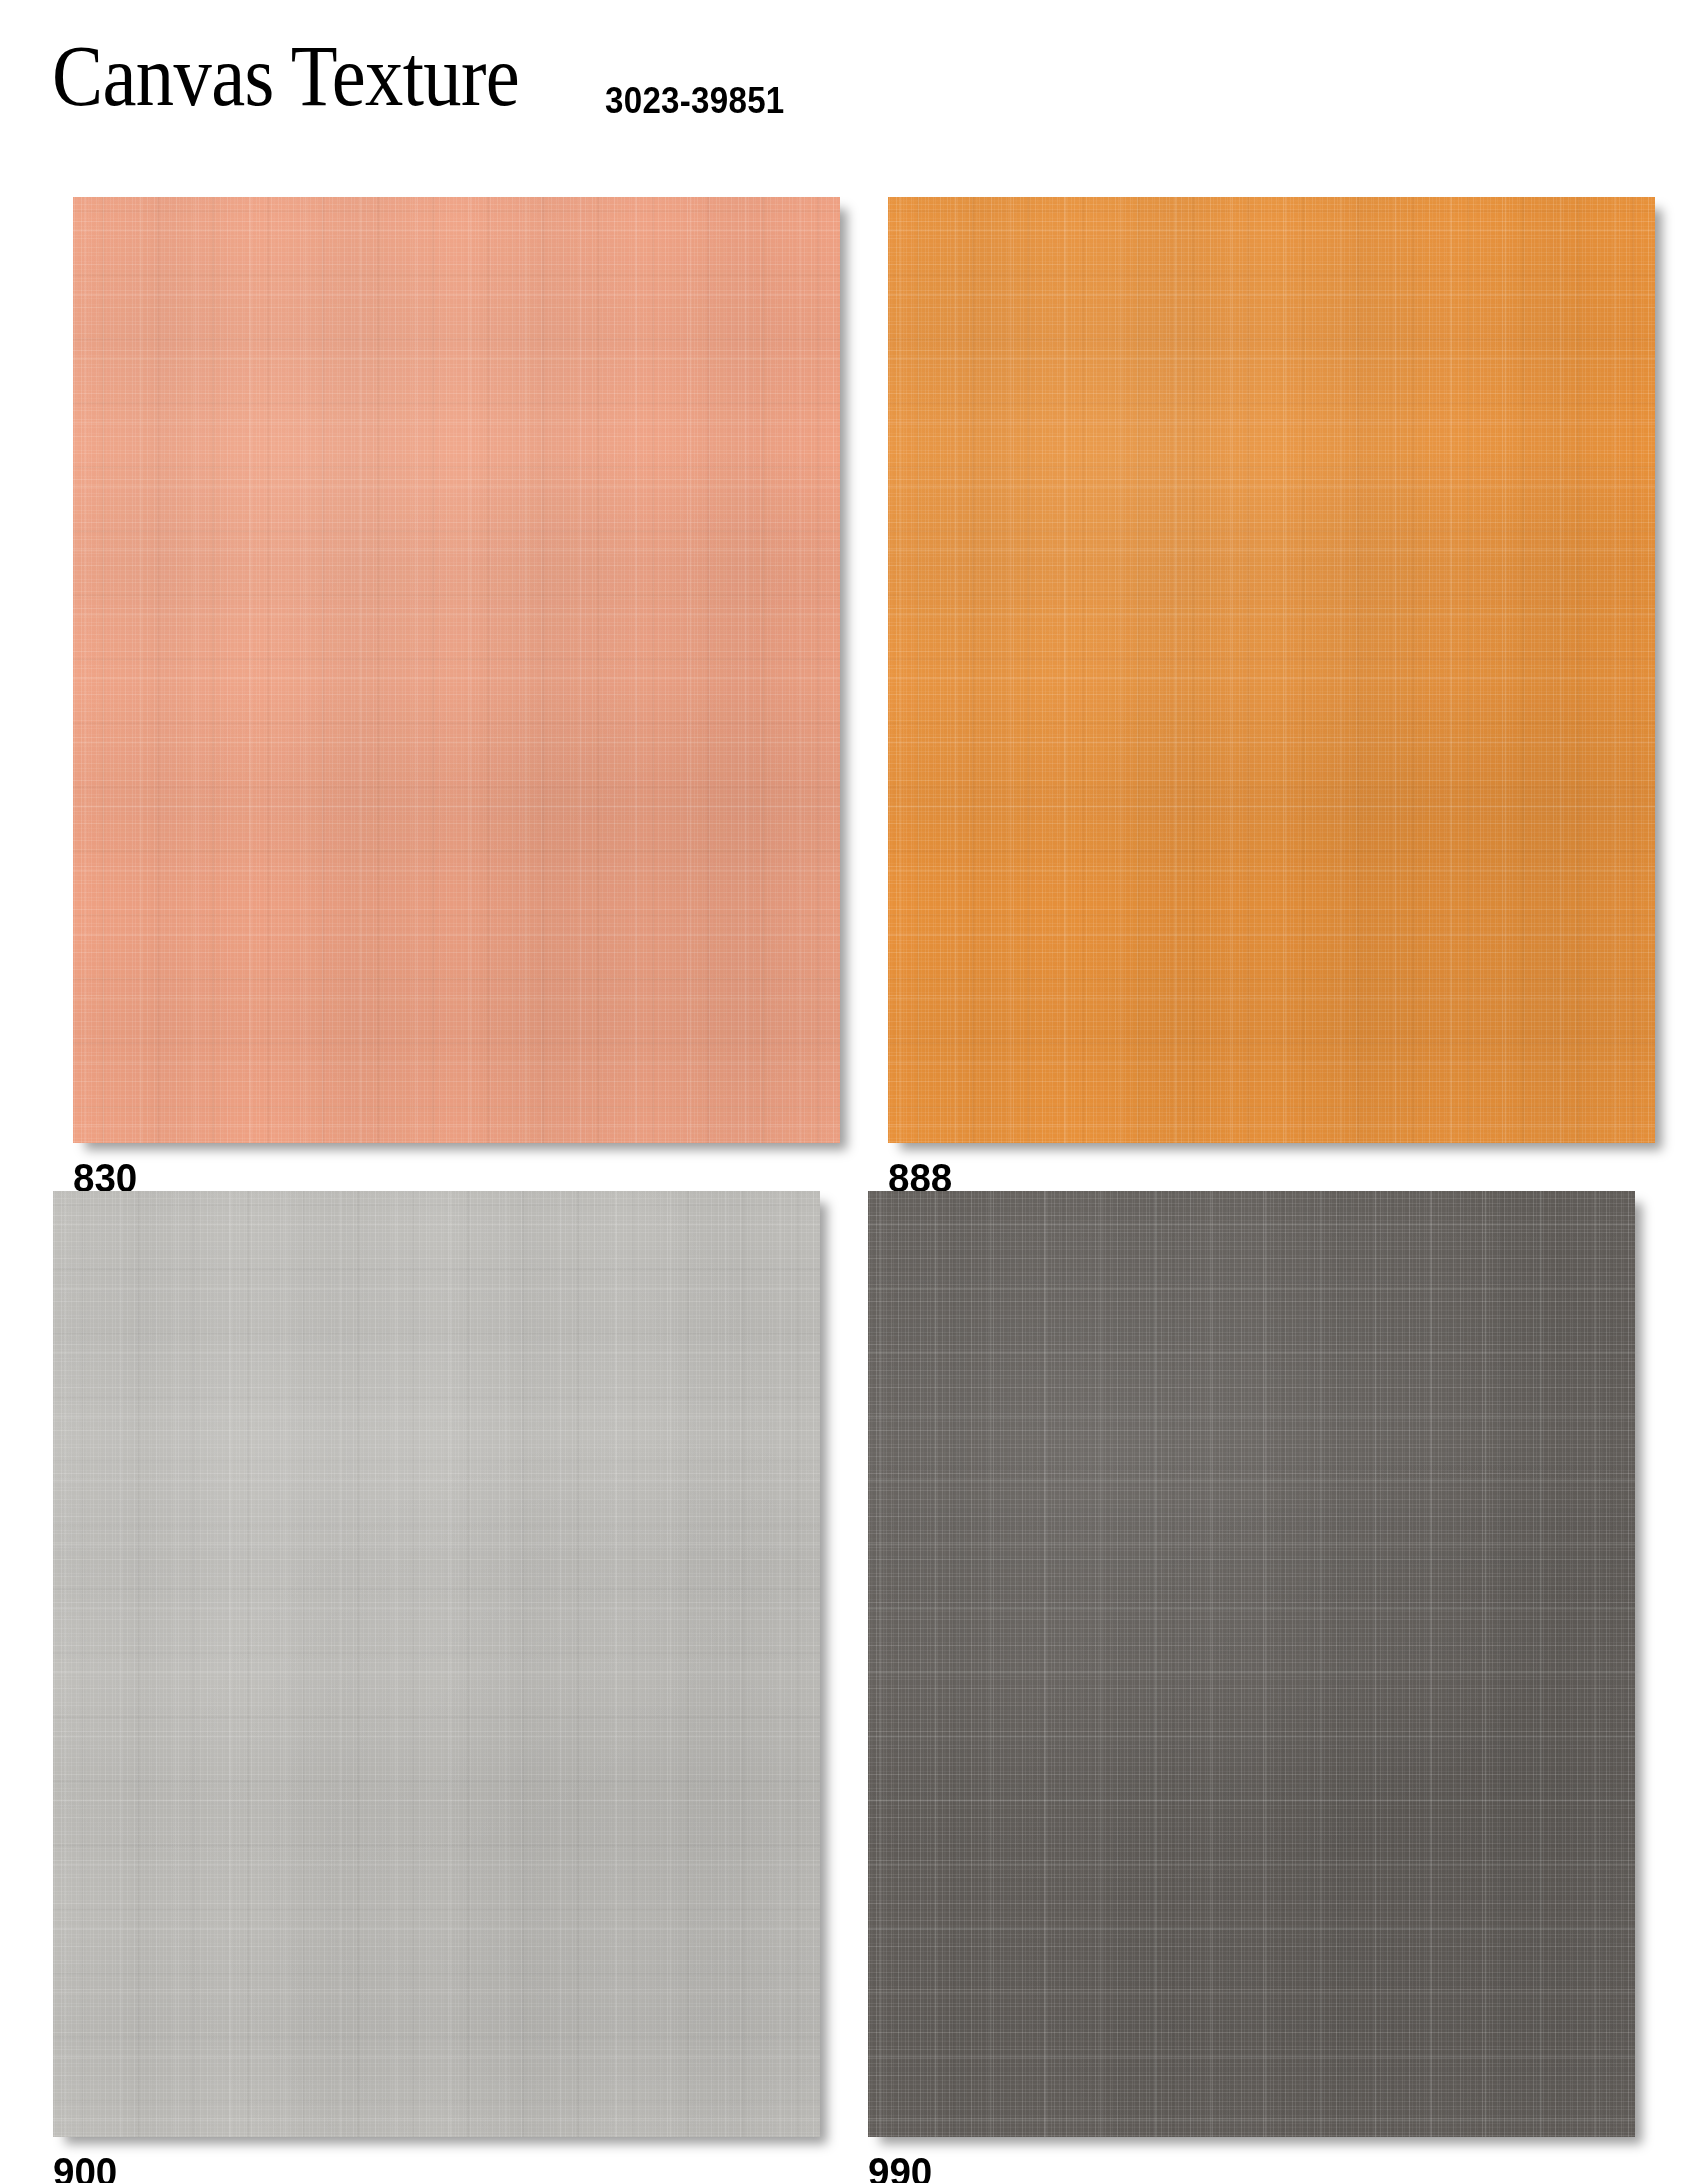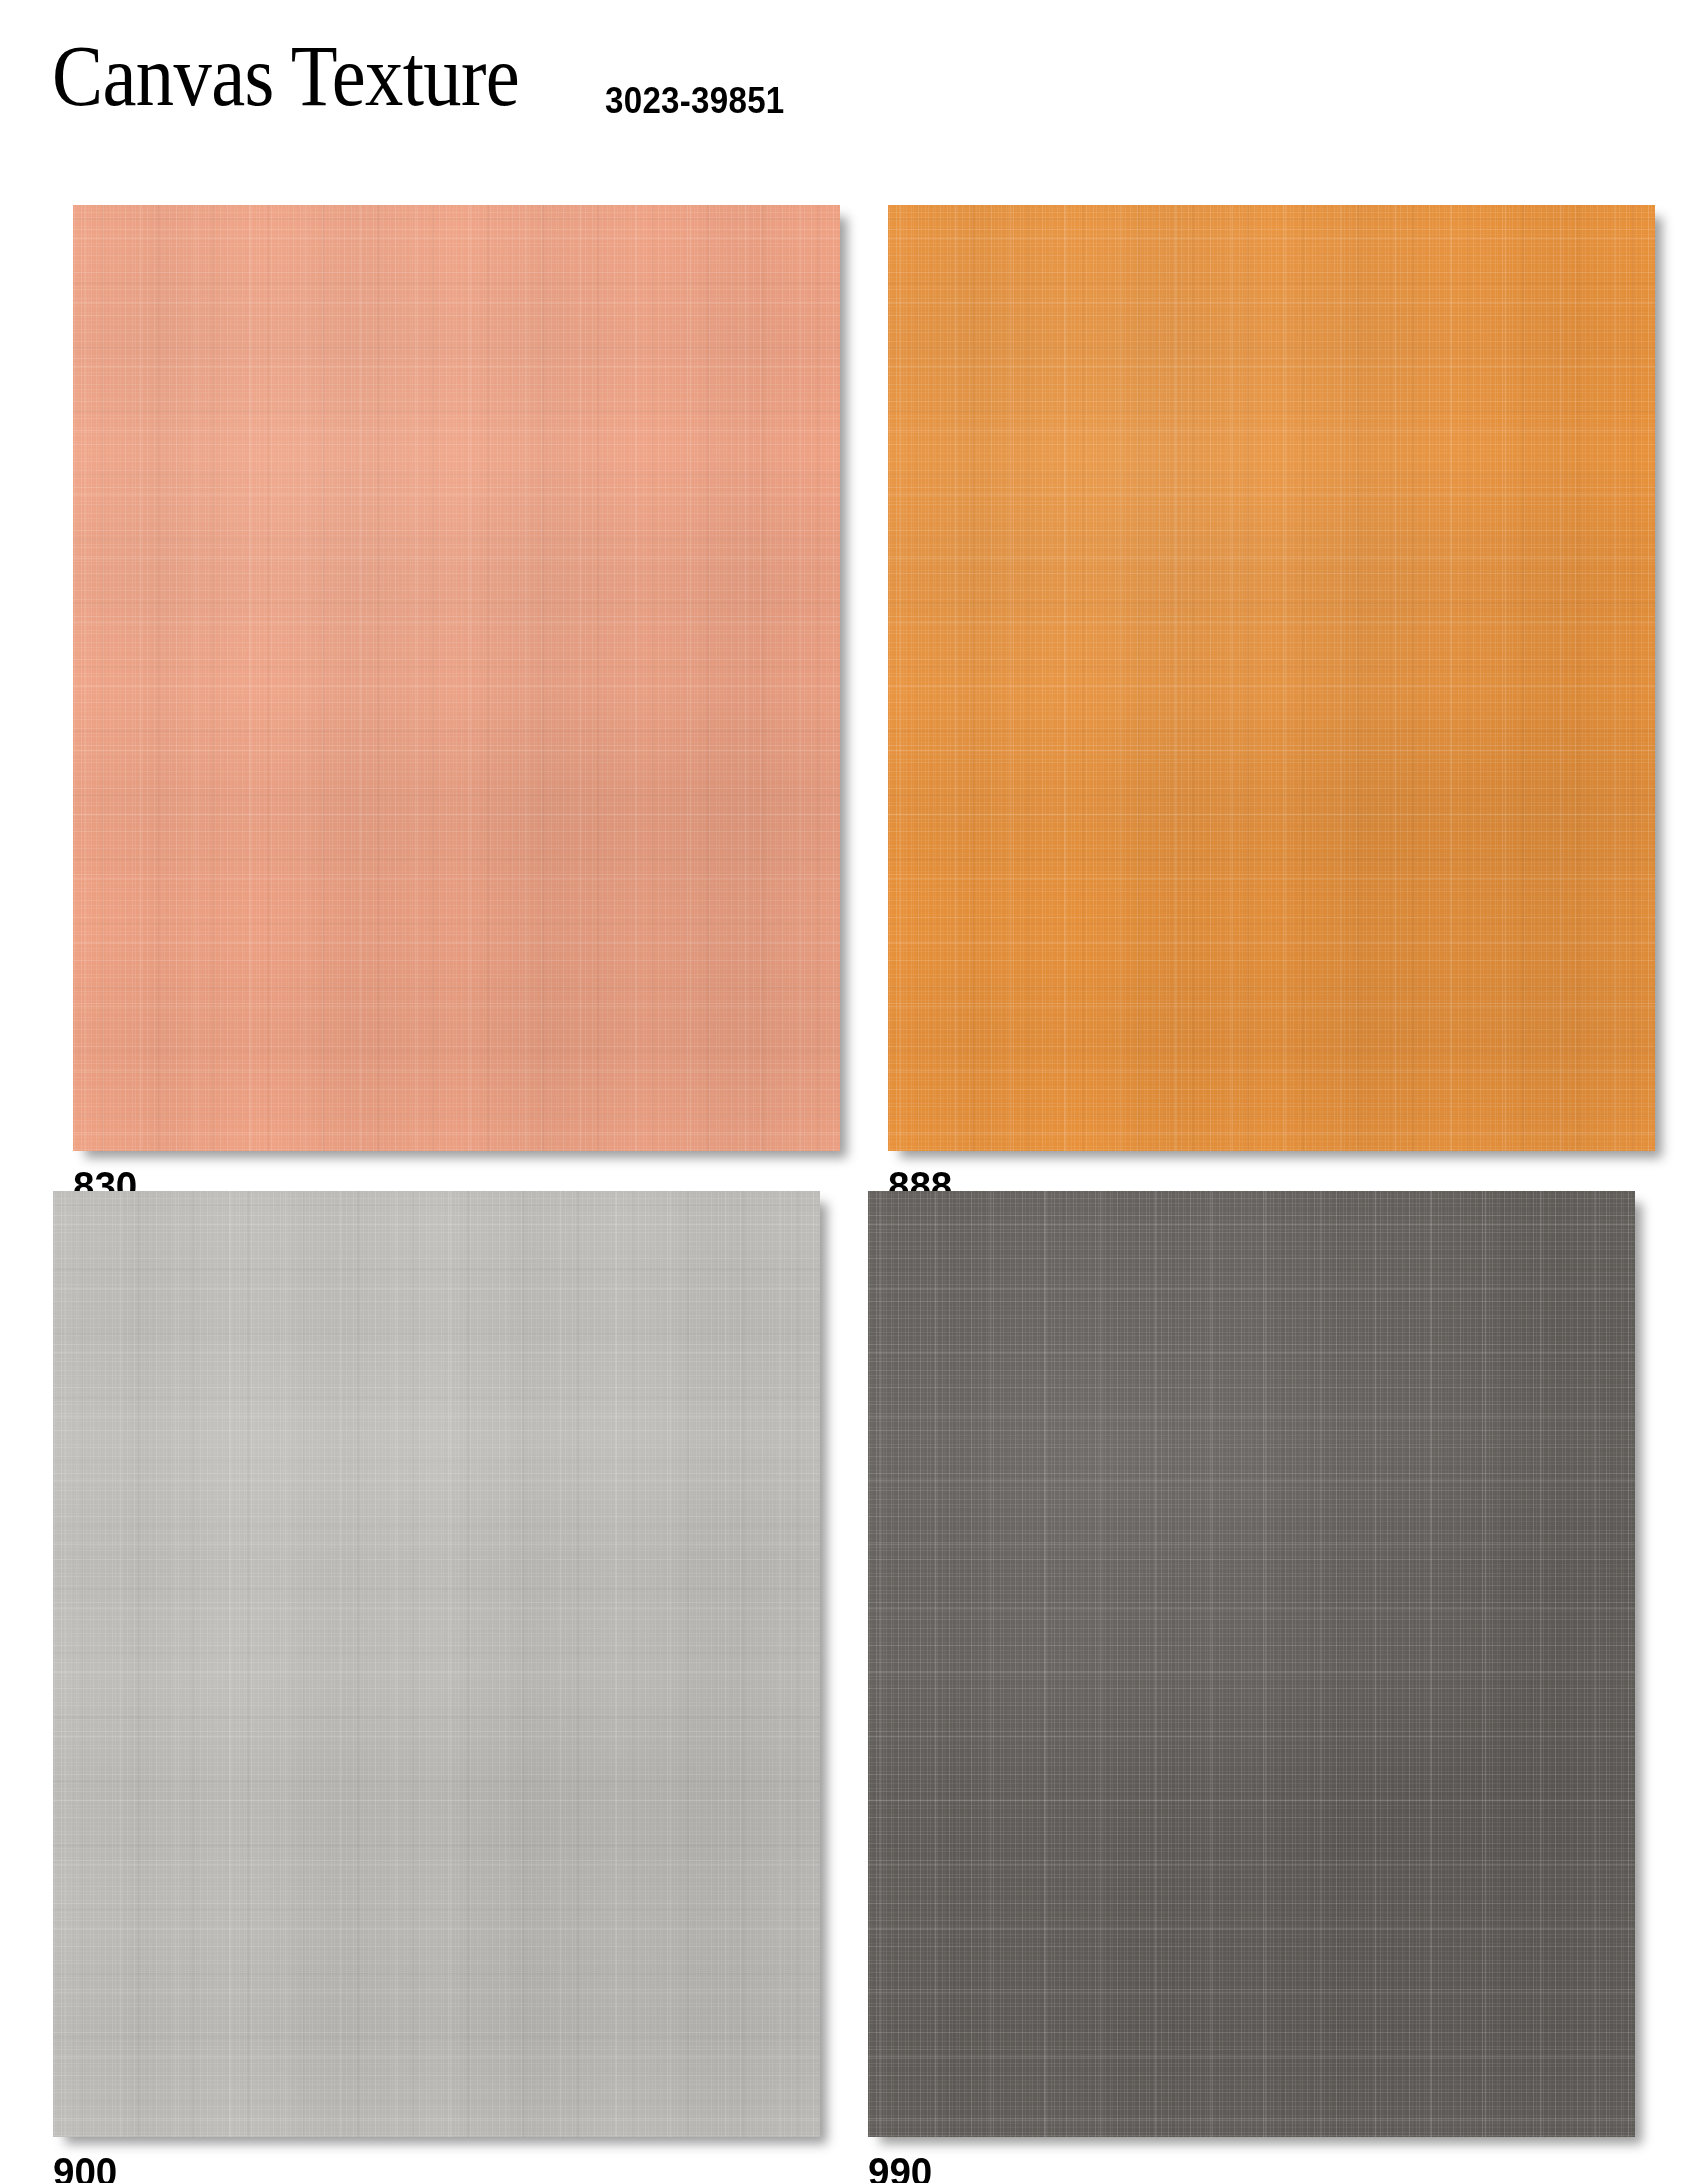--- a/index.html
+++ b/index.html
@@ -52,21 +52,21 @@
   .grid {
     position: absolute;
     left: 0;
     top: 0;
     width: 1687px;
     height: 2183px;
   }
   .cell {
     position: absolute;
   }
-  .cell-r0 { top: 205px; padding-left: 20px; }
+  .cell-r0 { top: 197px; padding-left: 20px; }
   .cell-r1 { top: 1191px; }
   .cell-c0 { left: 53px; }
   .cell-c1 { left: 868px; }
 
   .swatch {
     position: relative;
     width: 767px;
     height: 946px;
     box-shadow: 9.3px 9.3px 10.6px -2.6px rgba(0,0,0,0.38);
     overflow: hidden;

